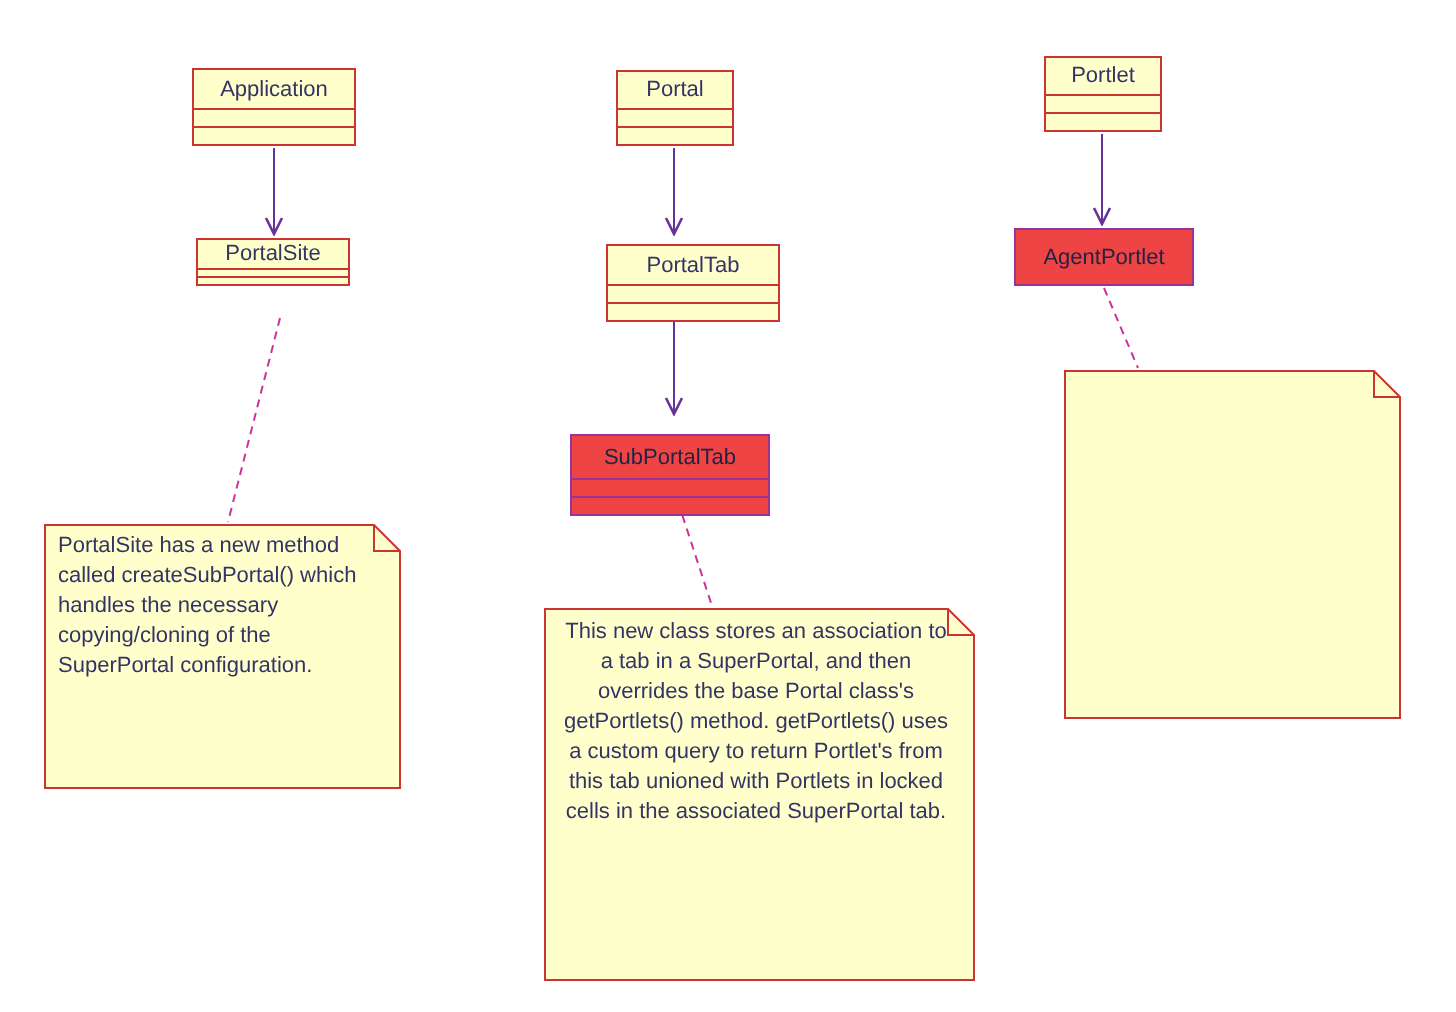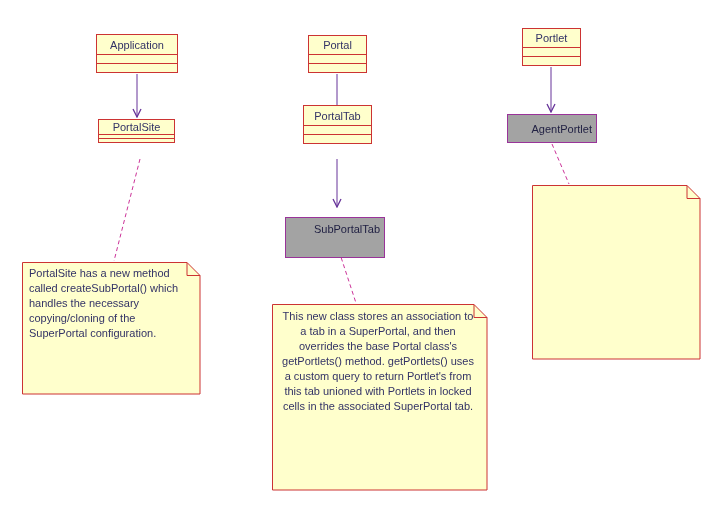--- a/index.html
+++ b/index.html
@@ -31,24 +31,23 @@
     align-items:center;
     justify-content:center;
     padding:1px 4px;
     white-space:nowrap;
   }
   .uml-class .compartment{
     height:8px;
     border-top:1px solid #CC3333;
   }
   .uml-class.highlighted{
-    background:#a3a3a3;
+    background:#ef4444;
     border-color:#993399;
     color:#222244;
-    align-items:flex-end;
   }
   .uml-class.highlighted .compartment{
     border-top-color:#993399;
   }
   .note-text{
     position:absolute;
     z-index:2;
     color:#333366;
     font-size:11px;
     line-height:15px;
@@ -101,21 +100,21 @@
     <div class="compartment"></div>
     <div class="compartment"></div>
   </div>
 
   <div class="uml-class" style="left:308px;top:35px;width:59px;height:38px;">
     <div class="name">Portal</div>
     <div class="compartment"></div>
     <div class="compartment"></div>
   </div>
 
-  <div class="uml-class" style="left:303px;top:105px;width:69px;height:39px;text-align:center;">
+  <div class="uml-class" style="left:303px;top:122px;width:87px;height:39px;text-align:center;">
     <div class="name">PortalTab</div>
     <div class="compartment"></div>
     <div class="compartment"></div>
   </div>
 
   <div class="uml-class highlighted" style="left:285px;top:217px;width:100px;height:41px;">
     <div class="name">SubPortalTab</div>
     <div class="compartment"></div>
     <div class="compartment"></div>
   </div>

